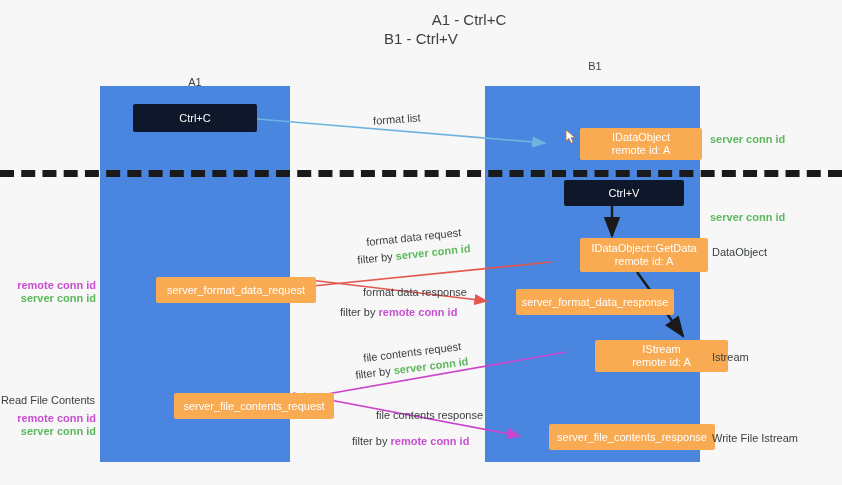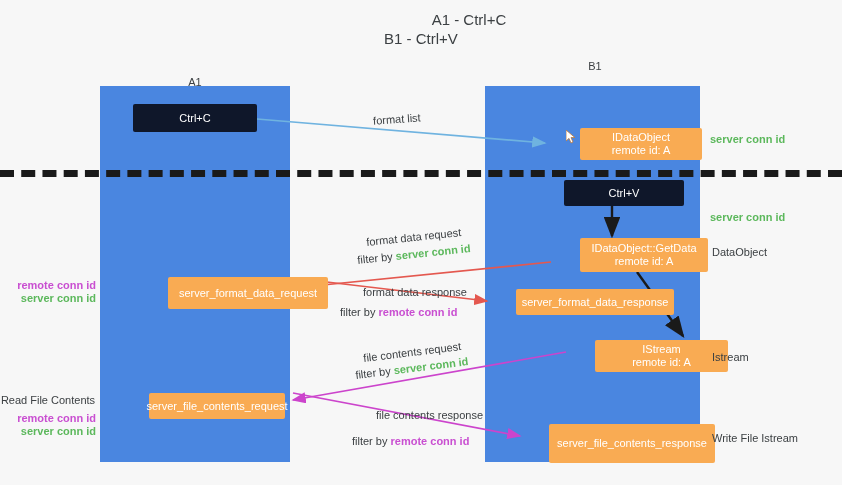--- a/index.html
+++ b/index.html
@@ -105,25 +105,25 @@
 
     <line x1="566" y1="352" x2="293" y2="400" stroke="#cc44cc" stroke-width="1.6" marker-end="url(#ah-mag)"></line>
 
     <line x1="293" y1="393" x2="520" y2="436" stroke="#cc44cc" stroke-width="1.6" marker-end="url(#ah-mag)"></line>
   </svg>
 
   <div class="node green" style="left:133px;top:104px;width:124px;height:28px;">
     <span>Ctrl+C</span>
   </div>
 
-  <div class="node orange" style="left:139px;top:277px;width:160px;height:32px;">
+  <div class="node orange" style="left:127px;top:277px;width:160px;height:26px;">
     <span>server_format_data_request</span>
   </div>
 
-  <div class="node orange" style="left:120px;top:393px;width:136px;height:26px;">
+  <div class="node orange" style="left:145px;top:393px;width:160px;height:26px;">
     <span>server_file_contents_request</span>
   </div>
 
   <div class="node orange" style="left:551px;top:128px;width:122px;height:32px;">
     <span>IDataObject</span>
     <span>remote id: A</span>
   </div>
 
   <div class="cursor-glyph" style="left:566px;top:130px;">
     <svg width="12" height="14" viewBox="0 0 12 14">
@@ -142,21 +142,21 @@
 
   <div class="node orange" style="left:487px;top:289px;width:158px;height:26px;">
     <span>server_format_data_response</span>
   </div>
 
   <div class="node orange" style="left:566px;top:340px;width:133px;height:32px;">
     <span>IStream</span>
     <span>remote id: A</span>
   </div>
 
-  <div class="node orange" style="left:520px;top:424px;width:166px;height:39px;">
+  <div class="node orange" style="left:520px;top:424px;width:166px;height:26px;">
     <span>server_file_contents_response</span>
   </div>
 
   <div class="lbl" style="left:373px;top:112px;transform:rotate(-4deg);">
     <span>format list</span>
   </div>
 
   <div class="lbl" style="left:366px;top:230px;transform:rotate(-6deg);">
     <span>format data request</span>
   </div>

